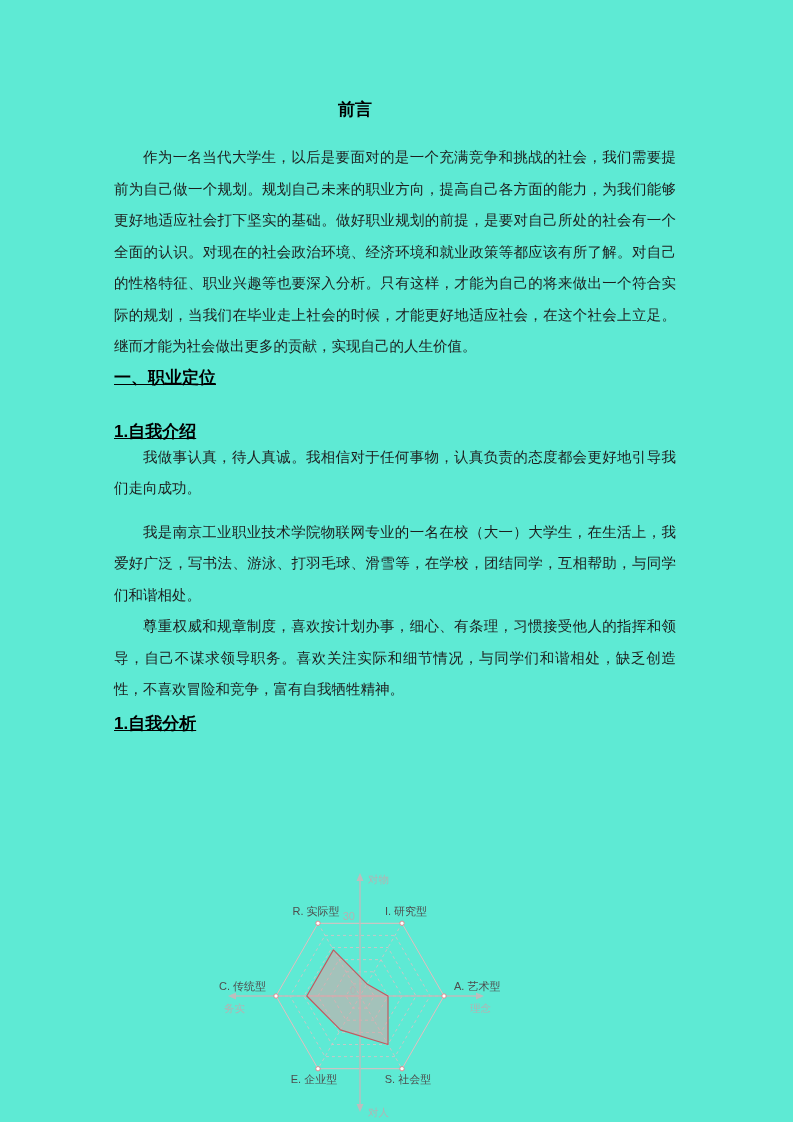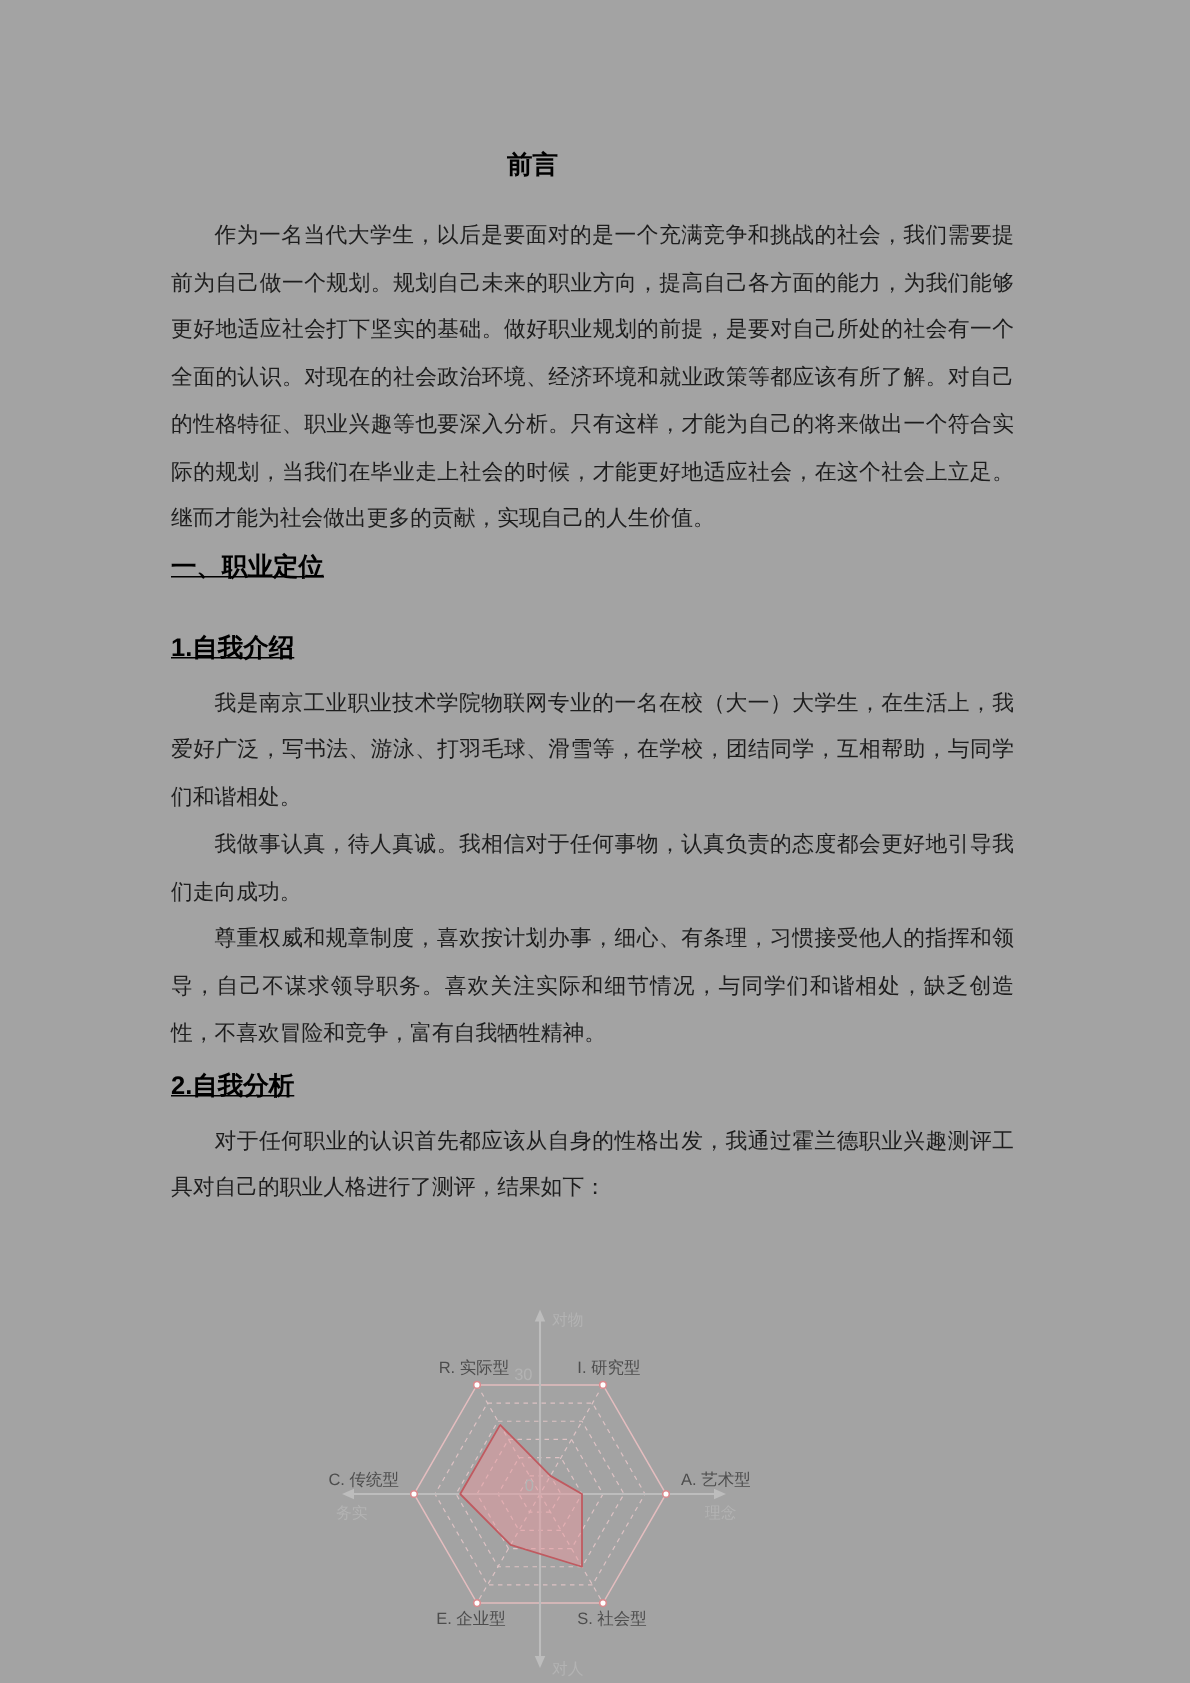--- a/index.html
+++ b/index.html
@@ -1,20 +1,20 @@
 <!DOCTYPE html>
 <html><head>
 <meta charset="utf-8">
 <style>
   html, body { margin: 0; padding: 0; background: #ffffff; }
   .page {
     position: relative;
     width: 793px;
     height: 1122px;
-    background: #a3a3a3;
+    background: #5eead4;
     overflow: hidden;
     font-family: "Liberation Serif", "DejaVu Serif", serif;
     color: #1d1d1d;
   }
   .content {
     position: absolute;
     left: 114px;
     width: 562px;
     top: 0;
   }
@@ -72,25 +72,24 @@
 </style>
 </head>
 <body>
 
 <div class="page">
   <div class="content">
     <h1 class="doc-title">前言</h1>
     <p class="body-p first">作为一名当代大学生，以后是要面对的是一个充满竞争和挑战的社会，我们需要提前为自己做一个规划。规划自己未来的职业方向，提高自己各方面的能力，为我们能够更好地适应社会打下坚实的基础。做好职业规划的前提，是要对自己所处的社会有一个全面的认识。对现在的社会政治环境、经济环境和就业政策等都应该有所了解。对自己的性格特征、职业兴趣等也要深入分析。只有这样，才能为自己的将来做出一个符合实际的规划，当我们在毕业走上社会的时候，才能更好地适应社会，在这个社会上立足。继而才能为社会做出更多的贡献，实现自己的人生价值。</p>
     <h2 class="h-major" id="h-positioning">一、职业定位</h2>
     <h2 class="h-major" id="h-selfintro">1.自我介绍</h2>
+    <p class="body-p">我做事认真，待人真诚。我相信对于任何事物，认真负责的态度都会更好地引导我们走向成功。</p>
     <p class="body-p after-h">我是南京工业职业技术学院物联网专业的一名在校（大一）大学生，在生活上，我爱好广泛，写书法、游泳、打羽毛球、滑雪等，在学校，团结同学，互相帮助，与同学们和谐相处。</p>
-    <p class="body-p">我做事认真，待人真诚。我相信对于任何事物，认真负责的态度都会更好地引导我们走向成功。</p>
     <p class="body-p">尊重权威和规章制度，喜欢按计划办事，细心、有条理，习惯接受他人的指挥和领导，自己不谋求领导职务。喜欢关注实际和细节情况，与同学们和谐相处，缺乏创造性，不喜欢冒险和竞争，富有自我牺牲精神。</p>
-    <h2 class="h-major" id="h-analysis">2.自我分析</h2>
-    <p class="body-p after-h">对于任何职业的认识首先都应该从自身的性格出发，我通过霍兰德职业兴趣测评工具对自己的职业人格进行了测评，结果如下：</p>
+    <h2 class="h-major" id="h-analysis">1.自我分析</h2>
   </div>
   <div class="chart-box" id="radar-chart"><svg viewBox="0 0 300 252" width="300" height="252">
         <polygon points="153.0,115.9 167.0,115.9 174.0,128.0 167.0,140.1 153.0,140.1 146.0,128.0" fill="none" stroke="#ddc2c4" stroke-width="0.8" stroke-dasharray="3 3"></polygon>
         <polygon points="146.0,103.8 174.0,103.8 188.0,128.0 174.0,152.2 146.0,152.2 132.0,128.0" fill="none" stroke="#ddc2c4" stroke-width="0.8" stroke-dasharray="3 3"></polygon>
         <polygon points="139.0,91.6 181.0,91.6 202.0,128.0 181.0,164.4 139.0,164.4 118.0,128.0" fill="none" stroke="#ddc2c4" stroke-width="0.8" stroke-dasharray="3 3"></polygon>
         <polygon points="132.0,79.5 188.0,79.5 216.0,128.0 188.0,176.5 132.0,176.5 104.0,128.0" fill="none" stroke="#ddc2c4" stroke-width="0.8" stroke-dasharray="3 3"></polygon>
         <polygon points="125.0,67.4 195.0,67.4 230.0,128.0 195.0,188.6 125.0,188.6 90.0,128.0" fill="none" stroke="#ddc2c4" stroke-width="0.8" stroke-dasharray="3 3"></polygon>
         <line x1="118.00000000000003" y1="55.25386608210715" x2="202" y2="200.74613391789285" stroke="#ddc2c4" stroke-width="0.8" stroke-dasharray="3 3"></line>
         <line x1="202" y1="55.25386608210715" x2="118.00000000000003" y2="200.74613391789285" stroke="#ddc2c4" stroke-width="0.8" stroke-dasharray="3 3"></line>
         <line x1="244" y1="128" x2="76" y2="127.99999999999999" stroke="#ddc2c4" stroke-width="0.8" stroke-dasharray="3 3"></line>

